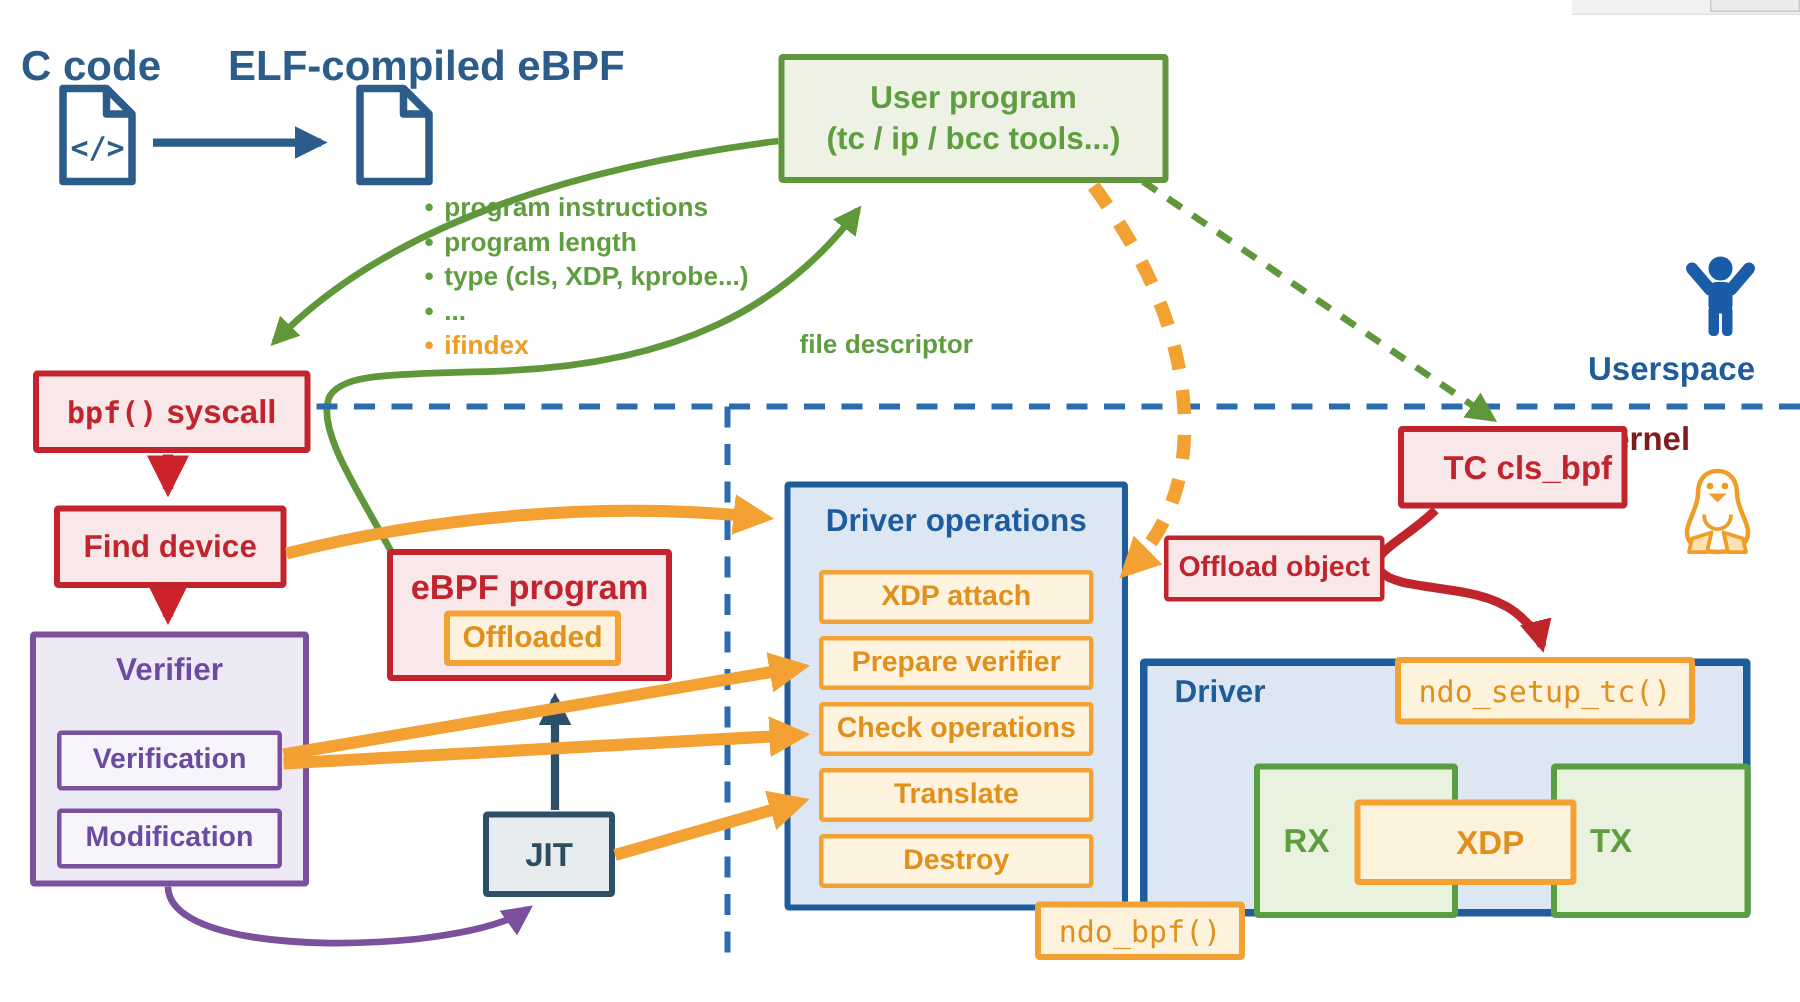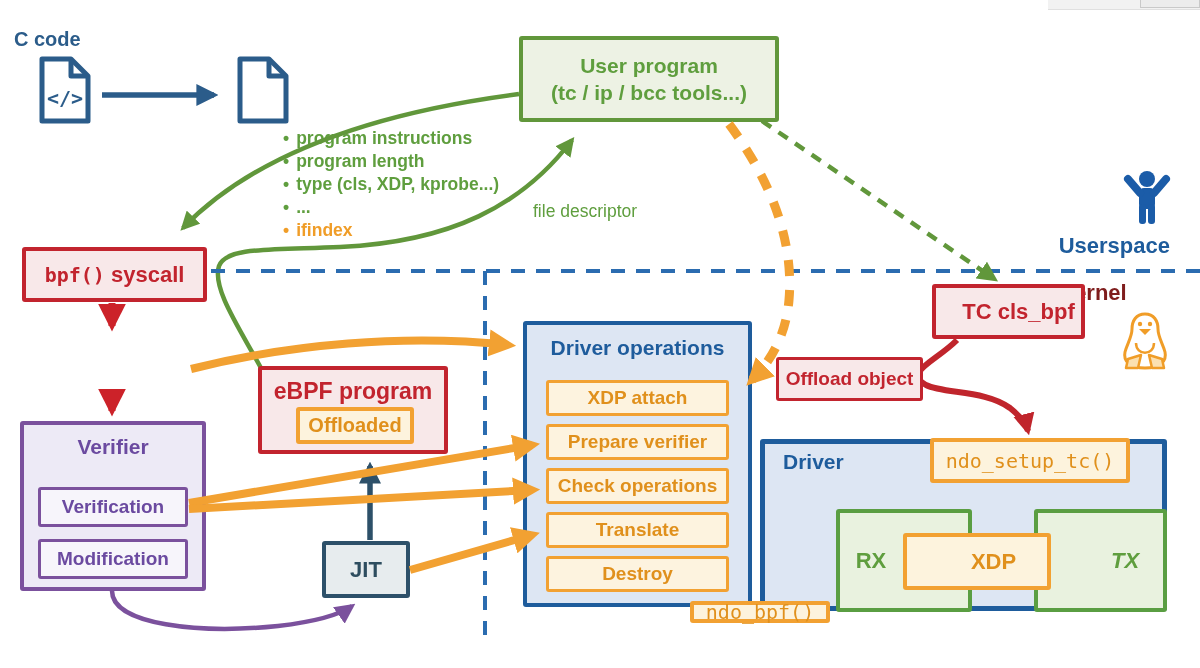--- a/index.html
+++ b/index.html
@@ -23,30 +23,30 @@
 
   .t21{font-size:21px;font-weight:600;}
   .t22{font-size:22px;font-weight:600;}
   .t23{font-size:23px;font-weight:700;}
   .t19{font-size:19px;font-weight:600;}
   .t20{font-size:20px;font-weight:600;}
 
   .layer{position:absolute;left:0;top:0;pointer-events:none;}
 
   
-  .hdr-label{position:absolute;color:#2b5c8a;font-size:20px;font-weight:600;}
+  .hdr-label{position:absolute;color:#2b5c8a;font-size:28px;font-weight:600;}
 
   
   .side-list{position:absolute;left:283px;top:127px;font-size:17.5px;font-weight:600;line-height:23px;}
   .side-row{white-space:nowrap;}
   .side-row .dot{margin-right:7px;}
   .g{color:#5f9e3e;}
   .o{color:#f09d28;font-weight:700;}
 
-  .fd-label{position:absolute;left:533px;top:201px;color:#5f9e3e;font-size:17.5px;font-weight:400;}
+  .fd-label{position:absolute;left:533px;top:219px;color:#5f9e3e;font-size:17.5px;font-weight:700;}
 
   .userspace-label{position:absolute;left:1000px;top:233px;width:170px;text-align:right;
                    color:#1e5c9c;font-size:22px;font-weight:700;}
   .kernel-label{position:absolute;left:1000px;top:280px;width:185px;text-align:center;
                 color:#7f1d1d;font-size:22px;font-weight:700;}
 
   
   .driver-title{position:absolute;left:783px;top:450px;color:#1e5c9c;font-size:21px;font-weight:700;}
   .rxtx{position:absolute;font-size:22px;font-weight:600;color:#5f9e3e;text-align:center;}
 
@@ -58,20 +58,21 @@
 </style>
 </head>
 <body>
 
 <div class="stage">
 
   <div class="artifact"></div>
   <div class="artifact-btn"></div>
 
   <div class="hdr-label" style="left:14px;top:28px;">C code</div>
+  <div class="hdr-label" style="left:152px;top:28px;">ELF-compiled eBPF</div>
 
   <svg class="layer" style="left:38px;top:56px;" width="54" height="68" viewBox="0 0 54 68">
     <polygon points="4,3 33,3 50,20 50,65 4,65" fill="#ffffff" stroke="#2b5c8a" stroke-width="5" stroke-linejoin="round"></polygon>
     <polyline points="33,3 33,20 50,20" fill="none" stroke="#2b5c8a" stroke-width="5" stroke-linejoin="round"></polyline>
     <text x="27" y="49" text-anchor="middle" font-size="20" font-weight="bold" font-family="DejaVu Sans Mono, monospace" fill="#2b5c8a">&lt;/&gt;</text>
   </svg>
 
   <svg class="layer" style="left:236px;top:56px;" width="54" height="68" viewBox="0 0 54 68">
     <polygon points="4,3 33,3 50,20 50,65 4,65" fill="#ffffff" stroke="#2b5c8a" stroke-width="5" stroke-linejoin="round"></polygon>
     <polyline points="33,3 33,20 50,20" fill="none" stroke="#2b5c8a" stroke-width="5" stroke-linejoin="round"></polyline>
@@ -150,20 +151,21 @@
     <div>
       <div>User program</div>
       <div>(tc / ip / bcc tools...)</div>
     </div>
   </div>
 
   <div class="box red-box" style="left:22px;top:247px;width:185px;height:55px;font-size:22px;font-weight:700;">
     <span><span class="mono" style="font-size:20px;">bpf()</span><span> syscall</span></span>
   </div>
 
+  <div class="box red-box t21" style="left:36px;top:337px;width:155px;height:55px;">Find device</div>
 
   <div class="box purple-box" style="left:20px;top:421px;width:186px;height:170px;align-items:flex-start;">
     <div style="margin-top:10px;" class="t21">Verifier</div>
   </div>
   <div class="box purple-sub t19" style="left:38px;top:487px;width:150px;height:40px;">Verification</div>
   <div class="box purple-sub t19" style="left:38px;top:539px;width:150px;height:40px;">Modification</div>
 
   <div class="box red-box" style="left:258px;top:366px;width:190px;height:88px;align-items:flex-start;">
     <div style="margin-top:8px;" class="t23">eBPF program</div>
   </div>
@@ -182,25 +184,25 @@
 
   <div class="box red-box" style="left:932px;top:284px;width:153px;height:55px;font-size:22px;font-weight:700;padding-left:20px;">TC cls_bpf</div>
   <div class="box red-box t19" style="left:776px;top:357px;width:147px;height:44px;border-width:3.5px;">Offload object</div>
 
   <div class="box blue-box" style="left:760px;top:439px;width:407px;height:172px;border-width:5px;"></div>
   <div class="driver-title">Driver</div>
 
   <div class="box greenfill-box" style="left:836px;top:509px;width:136px;height:103px;"></div>
   <div class="box greenfill-box" style="left:1034px;top:509px;width:133px;height:103px;"></div>
   <div class="rxtx" style="left:836px;top:548px;width:70px;">RX</div>
-  <div class="rxtx" style="left:1069px;top:548px;width:112px;font-style:italic;">TX</div>
+  <div class="rxtx" style="left:1018px;top:548px;width:112px;">TX</div>
   <div class="box orange-box t22" style="left:903px;top:533px;width:148px;height:57px;padding-left:33px;">XDP</div>
 
   <div class="box orange-box mono" style="left:930px;top:438px;width:200px;height:45px;font-size:20px;">ndo_setup_tc()</div>
-  <div class="box orange-box mono" style="left:690px;top:601px;width:140px;height:22px;font-size:20px;">ndo_bpf()</div>
+  <div class="box orange-box mono" style="left:690px;top:601px;width:140px;height:39px;font-size:20px;">ndo_bpf()</div>
 
   <svg class="layer" width="1200" height="668" viewBox="0 0 1200 668">
     <defs>
       <marker id="mOrange" viewBox="0 0 10 10" refX="7" refY="5" markerWidth="3.4" markerHeight="3.4" orient="auto">
           <path d="M0,0 L10,5 L0,10 z" fill="#f2a132"></path>
         </marker>
       <marker id="mOrangeD" viewBox="0 0 10 10" refX="7" refY="5" markerWidth="3" markerHeight="3" orient="auto">
           <path d="M0,0 L10,5 L0,10 z" fill="#f2a132"></path>
         </marker>
       <marker id="mGreenD" viewBox="0 0 10 10" refX="7" refY="5" markerWidth="4.5" markerHeight="4.5" orient="auto">

